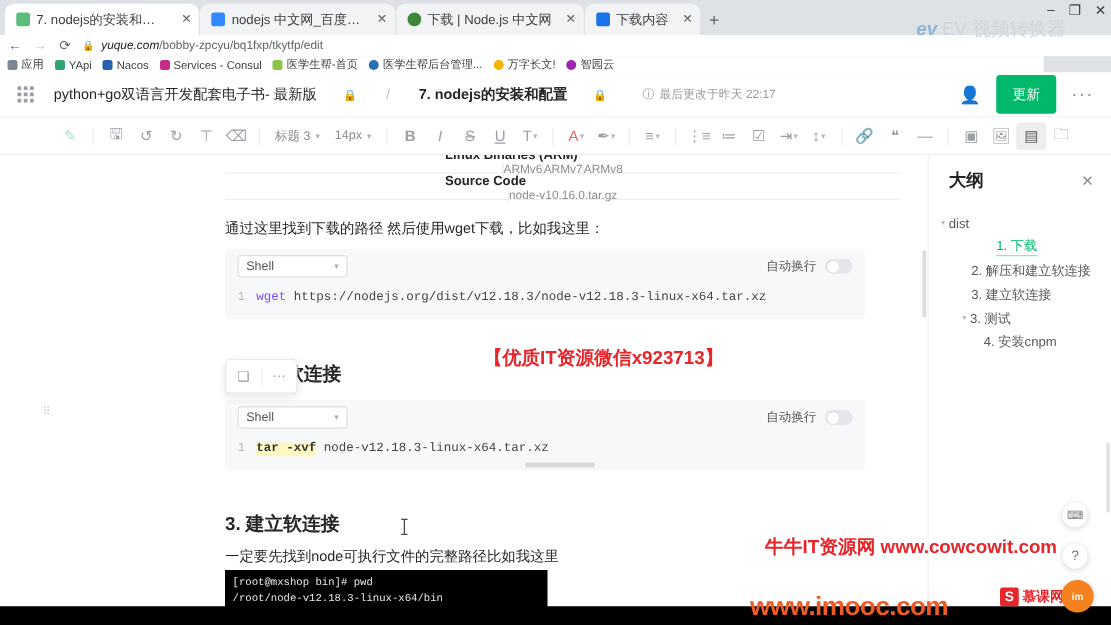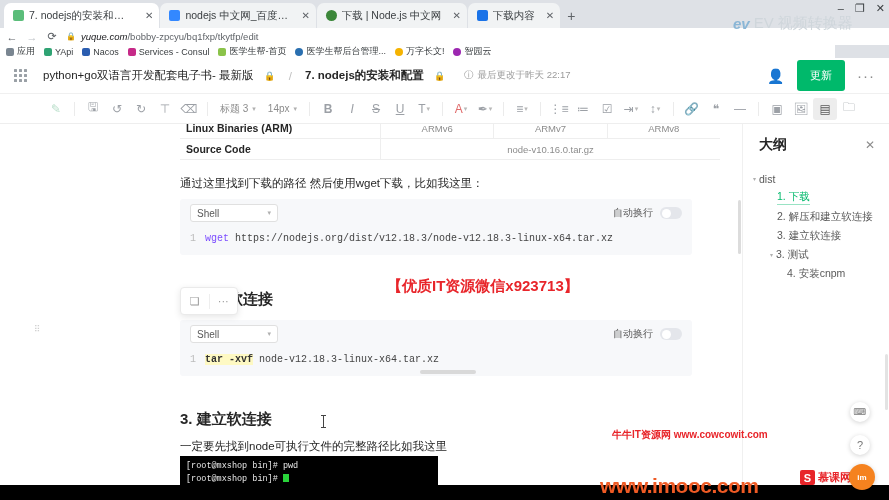--- a/index.html
+++ b/index.html
@@ -40,21 +40,21 @@
   .urltxt b { color:#202124; font-weight:400;font-style:italic; }
 
   .bmbar { position:absolute; left:0; top:45px; width:835px; height:13px; background:#fff; display:flex; align-items:center; gap:9px; padding:0 6px; font-size:9px; color:#3c4043; white-space:nowrap; }
   .bm { display:flex; align-items:center; gap:3px; }
   .bm .bi { width:8px; height:8px; border-radius:2px; display:inline-block; }
 
   
   .appbar { position:absolute; left:0; top:58px; width:889px; height:36px; background:#fff; border-bottom:1px solid #f0f0f0; display:flex; align-items:center; padding:0 14px; }
   .grid-ico { width:13px; height:13px; display:grid; grid-template-columns:repeat(3,1fr); grid-template-rows:repeat(3,1fr); gap:1.5px; margin-right:16px; }
   .grid-ico i { background:#9aa0a6; border-radius:0.5px; display:block; }
-  .bc { display:flex; align-items:center; gap:11px; font-size:11.5px; color:#262626; }
+  .bc { display:flex; align-items:center; gap:21px; font-size:11.5px; color:#262626; }
   .bc .sep { color:#c0c0c0; margin:0 2px; }
   .bc .cur { font-weight:bold; }
   .bc .lk { font-size:9px; color:#a0a0a0; }
   .meta { font-size:9.5px; color:#9b9b9b; margin-left:7px; display:flex; align-items:center; gap:4px; }
   .appbar-right { margin-left:auto; display:flex; align-items:center; gap:12px; }
   .person-ico { font-size:14px; color:#8c8c8c; }
   .btn-update { background:#00b96b; color:#fff; font-size:11px; border-radius:3px; padding:8px 13px; }
   .dots { font-size:15px; color:#8c8c8c; letter-spacing:1px; }
 
   
@@ -67,21 +67,21 @@
   .tbsel .car { font-size:7px; color:#b0b0b0; }
   .tbi .caret { font-size:7px; margin-left:1px; color:#b9b9b9; }
 
   
   .docarea { position:absolute; left:0; top:124px; width:889px; height:376px; background:#fff; overflow:hidden; }
   .page { position:absolute; left:137px; top:0; width:605px; height:376px; background:#fff; }
   .gutter-dots { position:absolute; left:34px; top:203px; width:8px; font-size:9px; color:#d0d0d0; letter-spacing:1px; line-height:4px; }
 
   
   .tbl { position:absolute; left:43px; top:-6px; width:540px; font-size:10.5px; }
-  .tbl .row { display:flex; border-bottom:1px solid #eee; height:21px; align-items:center; }
+  .tbl .row { display:flex; border-bottom:1px solid #eee; height:21px; align-items:center;flex-direction:column; }
   .tbl .c1 { width:200px; font-weight:bold; color:#262626; padding-left:6px; }
   .tbl .c-rest { flex:1; display:flex; height:21px; }
   .tbl .cell { flex:1; display:flex; align-items:center; justify-content:center; color:#8c8c8c; font-size:9.5px; border-left:1px solid #eee; }
   .tbl .cell.wide { flex:3; }
 
   .para { position:absolute; font-size:11.5px; color:#262626; line-height:1.7; }
 
   
   .codeblk { position:absolute; width:512px; background:#f7f8fa; border-radius:3px; }
   .code-head { height:28px; display:flex; align-items:center; padding:0 10px; }
@@ -117,30 +117,30 @@
   .ol-head { display:flex; align-items:center; padding:0 14px 0 16px; }
   .ol-title { font-size:14px; font-weight:bold; color:#262626; }
   .ol-close { margin-left:auto; font-size:12px; color:#8c8c8c; }
   .ol-list { margin-top:15px; }
   .ol-item { display:flex; align-items:center; font-size:10.5px; color:#595959; height:19px; }
   .ol-item .arrow { width:9px; font-size:6px; color:#b0b0b0; flex:0 0 9px; text-align:center; }
   .ol-item.lv0 { padding-left:7px; }
   .ol-item.lv1 { padding-left:34px; }
   .ol-item.lv2 { padding-left:44px; }
   .ol-item.active { color:#00b96b; }
-  .ol-item.active .txt { border-bottom:1px solid rgba(0,185,107,.4); }
+  .ol-item.active .txt { border-bottom:1px solid rgba(0,185,107,.4);margin-left:20px; }
   .ol-item .txt { white-space:nowrap; }
   .ol-scroll { position:absolute; right:1px; top:230px; width:3px; height:56px; background:#e3e3e3; border-radius:2px; }
 
   
   .wm-ev { position:absolute; left:733px; top:14px; display:flex; align-items:center; gap:4px; z-index:20; }
   .wm-ev .evlogo { font-style:italic; font-weight:bold; font-size:15px; color:#8ab6d6; }
   .wm-ev .evtxt { font-size:15px; color:#cfd6db; white-space:nowrap; }
   .wm-red { position:absolute; left:387px; top:277px; font-size:15px; font-weight:bold; color:#e8252a; letter-spacing:0px; z-index:15; white-space:nowrap; }
-  .wm-cow { position:absolute; left:612px; top:428px; font-size:10px; font-weight:bold; color:#e8252a; white-space:nowrap; z-index:15; }
+  .wm-cow { position:absolute; left:612px; top:428px; font-size:15px; font-weight:bold; color:#e8252a; white-space:nowrap; z-index:15; }
   .wm-imooc { position:absolute; left:600px; top:474px; font-size:21px; font-weight:bold; color:#ef5a24; white-space:nowrap; z-index:16; letter-spacing:-.5px; }
   .wm-imooc-badge { position:absolute; left:800px; top:470px; display:flex; align-items:center; gap:3px; z-index:16; }
   .wm-imooc-badge .sq { width:15px; height:15px; background:#e8252a; color:#fff; font-size:11px; font-weight:bold; display:flex; align-items:center; justify-content:center; border-radius:2px; }
   .wm-imooc-badge .tx { font-size:11px; font-weight:bold; color:#e8252a; }
   .bottombar { position:absolute; left:0; top:485px; width:889px; height:15px; background:#000; z-index:14; }
   .fab { position:absolute; border-radius:50%; background:#fff; box-shadow:0 1px 5px rgba(0,0,0,.18); display:flex; align-items:center; justify-content:center; z-index:18; }
   .fab.kb { right:19px; top:402px; width:20px; height:20px; font-size:9px; color:#777; }
   .fab.help { right:19px; top:435px; width:20px; height:20px; font-size:11px; color:#777; }
   .fab.orange { right:14px; top:464px; width:26px; height:26px; background:#f5821f; color:#fff; font-size:8px; font-weight:bold; }
   .sidebar-scroll { position:absolute; right:148px; top:200px; width:3px; height:54px; background:#dcdcdc; border-radius:2px; z-index:10; }
@@ -403,20 +403,21 @@
     </div>
 
     <h3 class="h" style="left:43px; top:286px;">3. 建立软连接</h3>
     <div class="para" style="left:43px; top:313px;">一定要先找到node可执行文件的完整路径比如我这里</div>
 
     <div class="cursor-i" style="left:186px; top:292px;"></div>
     <div class="cursor-i" style="left:181px; top:338px;"></div>
 
     <div class="term">
       <div>[root@mxshop bin]# pwd</div>
+      <div>/root/node-v12.18.3-linux-x64/bin</div>
       <div><span>[root@mxshop bin]# </span><span class="cursor"></span></div>
     </div>
   </div>
 
   <div class="gutter-dots">⠿</div>
 </div>
 
 <div class="blocktb">
   <span class="bt">❏</span>
   <span class="vdiv"></span>

